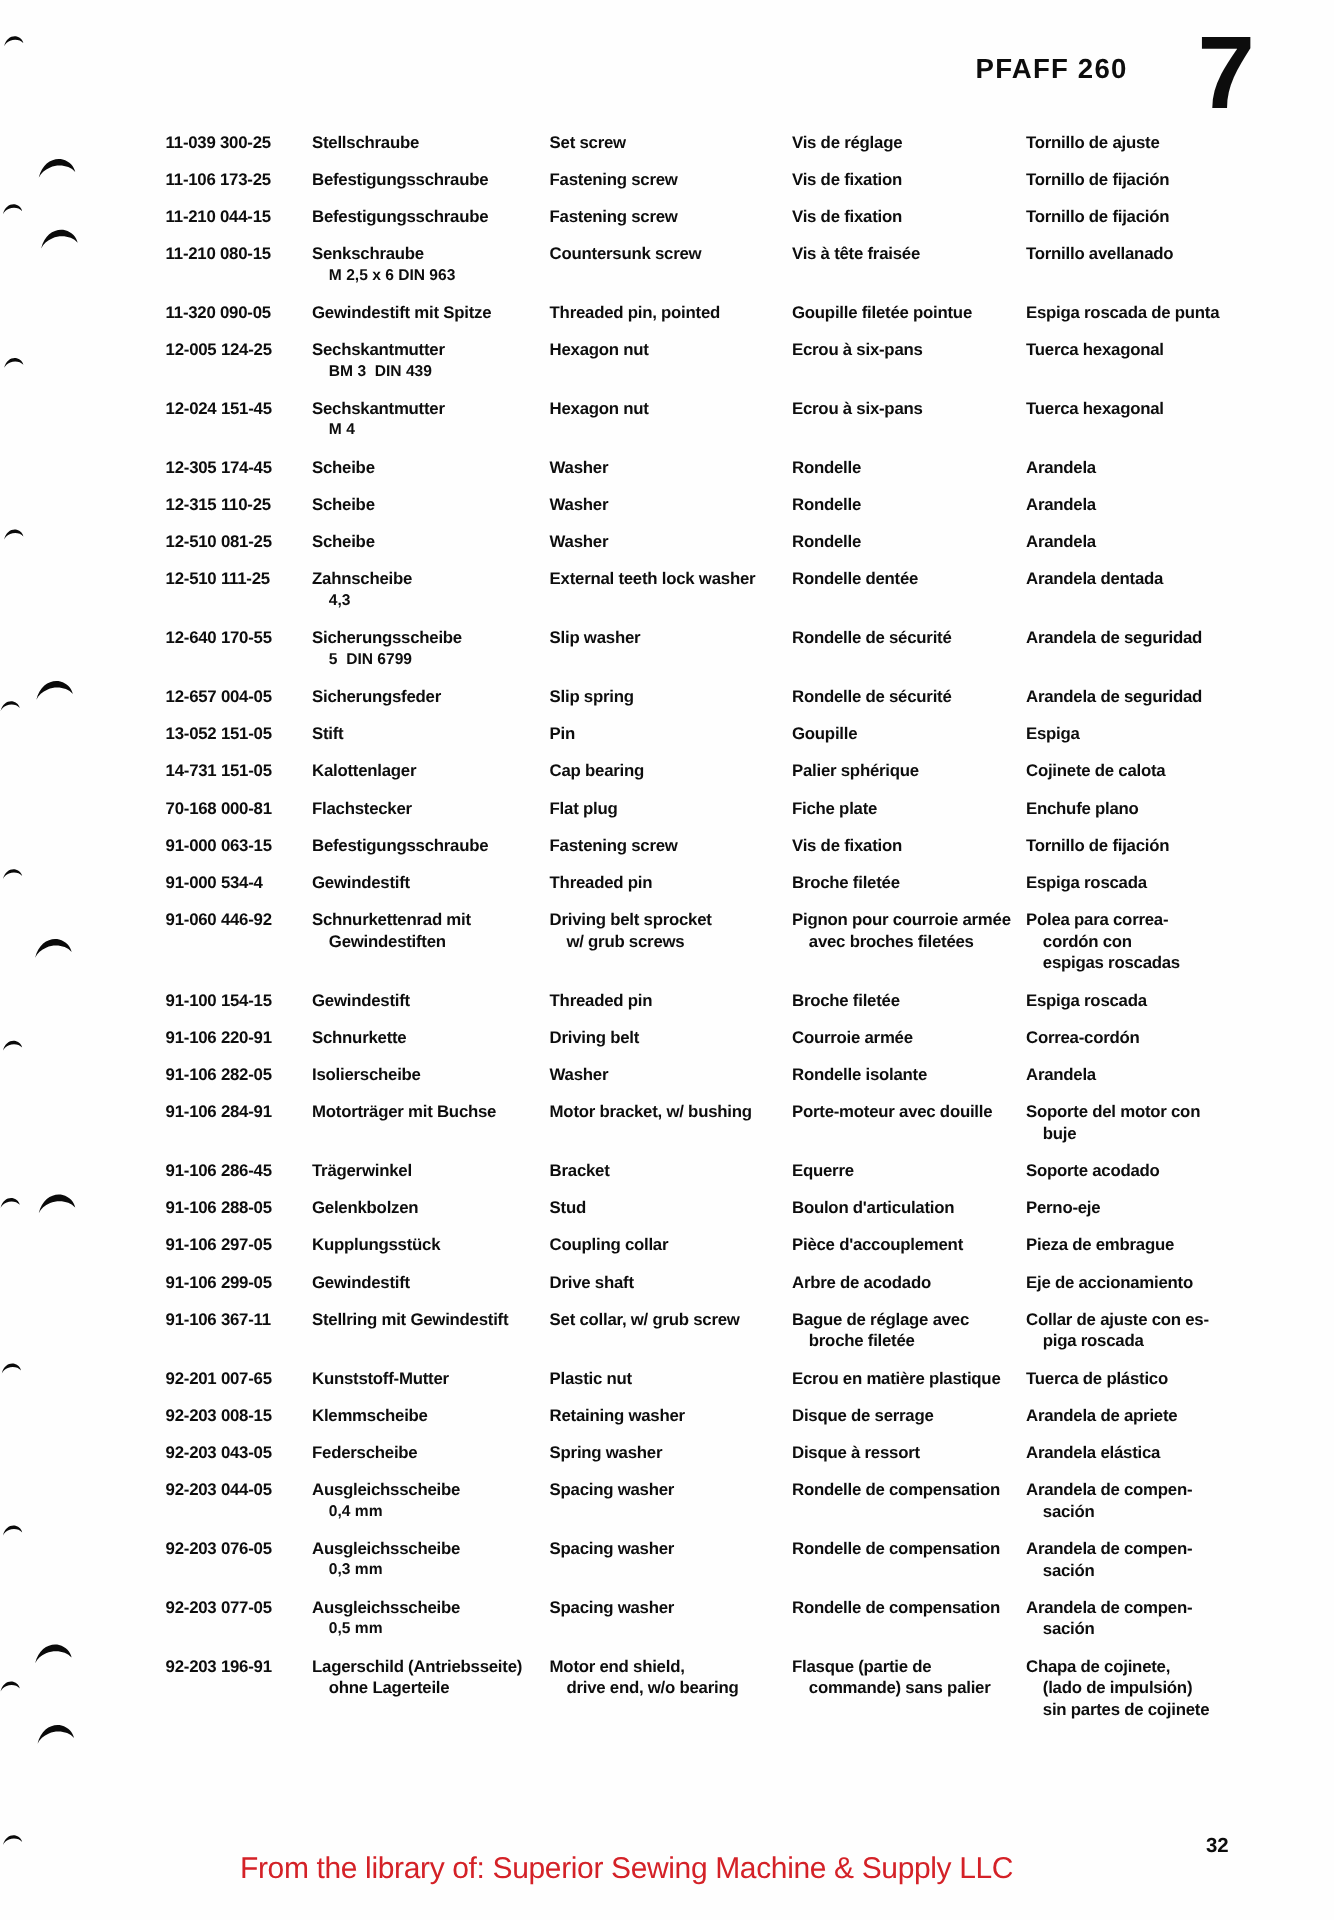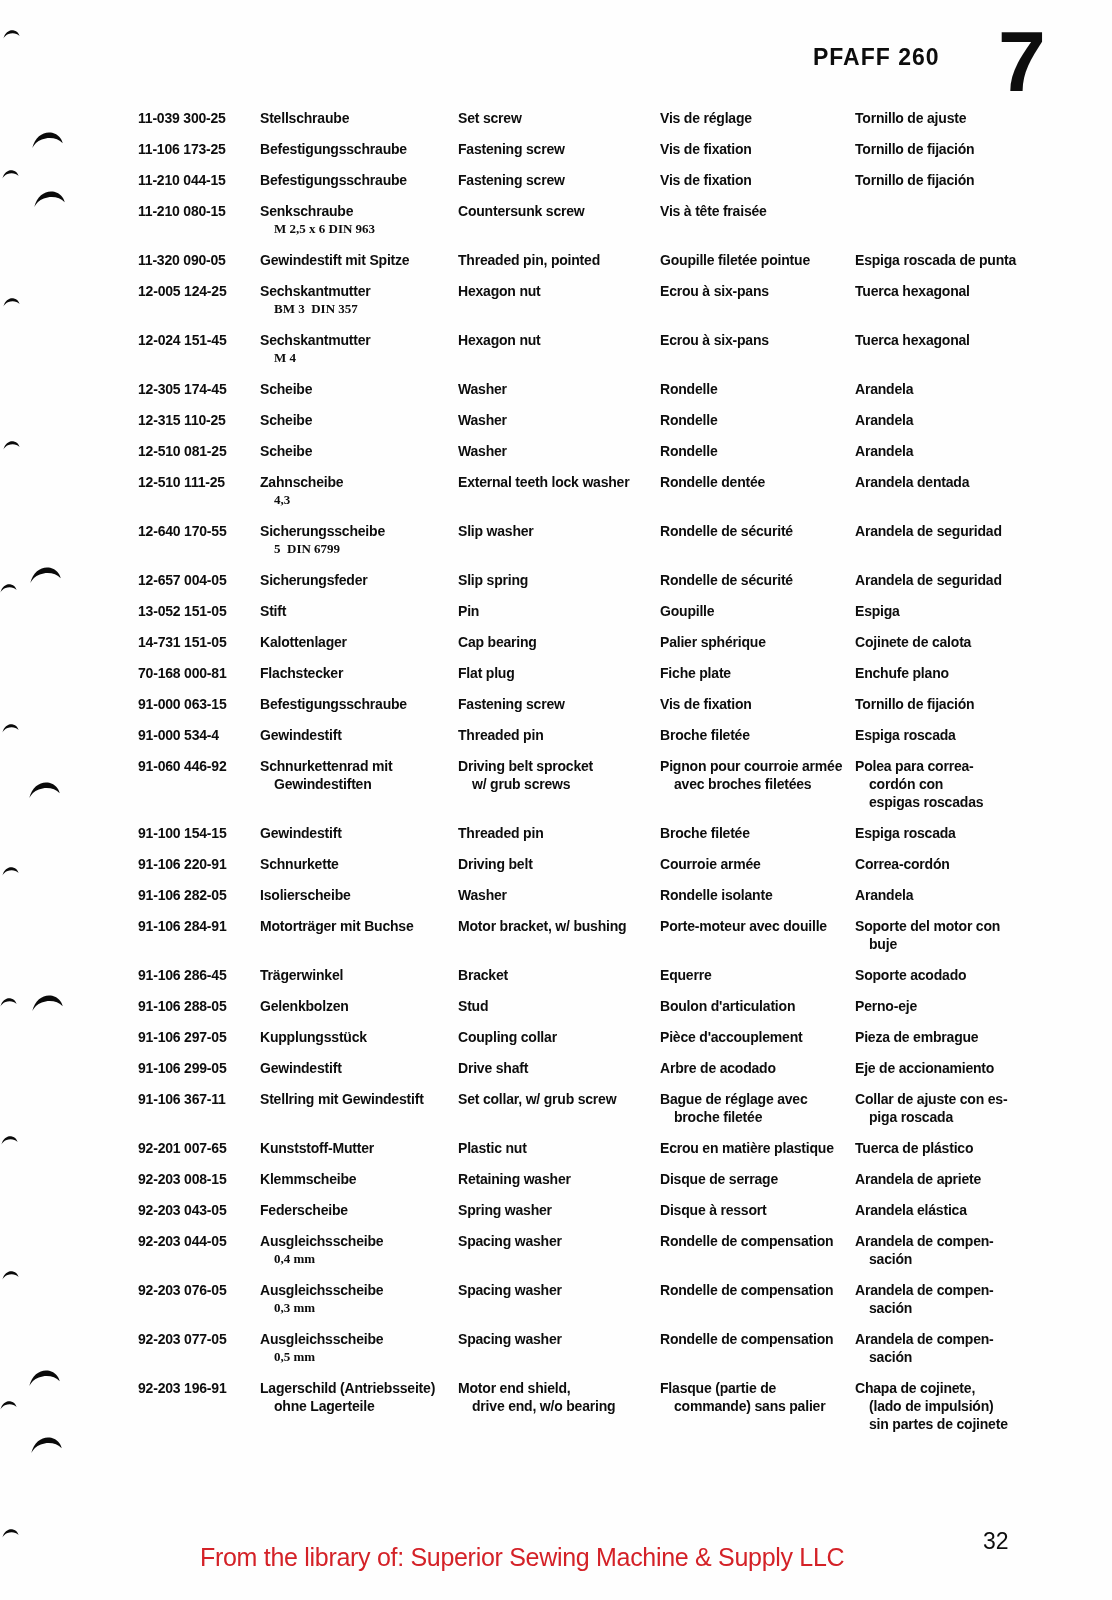--- a/index.html
+++ b/index.html
@@ -35,32 +35,31 @@
     font-size:14px; line-height:18px; font-weight:bold;
     letter-spacing:-0.2px;
     white-space:pre;
     padding-left:14px; text-indent:-14px;
     overflow:visible;
   }
   .t-cell.part { padding-left:0; text-indent:0; }
   .spec {
     text-indent:0; font-size:13px; line-height:18px;
     letter-spacing:0;
-    font-family:Liberation Serif, serif;
   }
 
   
   .library-stamp {
     position:absolute; left:200px; top:1543px;
     font-size:25px; letter-spacing:-0.3px;
     white-space:nowrap;
   }
   .page-number {
-    position:absolute; left:983px; top:1528px;
-    font-size:23px; font-weight:normal;
+    position:absolute; left:1005px; top:1528px;
+    font-size:17px; font-weight:bold;
   }
 
   
   .mark { position:absolute; pointer-events:none; }
   .mark svg { display:block; }
 </style>
 </head>
 <body>
 
 <div class="page">
@@ -89,31 +88,32 @@
       <div class="t-cell de">Befestigungsschraube</div>
       <div class="t-cell en">Fastening screw</div>
       <div class="t-cell fr">Vis de fixation</div>
       <div class="t-cell es">Tornillo de fijación</div>
     </div>
       <div class="t-row">
       <div class="t-cell part">11-210 080-15</div>
       <div class="t-cell de">Senkschraube<div class="spec">M 2,5 x 6 DIN 963</div></div>
       <div class="t-cell en">Countersunk screw</div>
       <div class="t-cell fr">Vis à tête fraisée</div>
+      <div class="t-cell es">Tornillo avellanado</div>
     </div>
       <div class="t-row">
       <div class="t-cell part">11-320 090-05</div>
       <div class="t-cell de">Gewindestift mit Spitze</div>
       <div class="t-cell en">Threaded pin, pointed</div>
       <div class="t-cell fr">Goupille filetée pointue</div>
       <div class="t-cell es">Espiga roscada de punta</div>
     </div>
       <div class="t-row">
       <div class="t-cell part">12-005 124-25</div>
-      <div class="t-cell de">Sechskantmutter<div class="spec">BM 3  DIN 357</div></div>
+      <div class="t-cell de">Sechskantmutter<div class="spec">BM 3  DIN 439</div></div>
       <div class="t-cell en">Hexagon nut</div>
       <div class="t-cell fr">Ecrou à six-pans</div>
       <div class="t-cell es">Tuerca hexagonal</div>
     </div>
       <div class="t-row">
       <div class="t-cell part">12-024 151-45</div>
       <div class="t-cell de">Sechskantmutter<div class="spec">M 4</div></div>
       <div class="t-cell en">Hexagon nut</div>
       <div class="t-cell fr">Ecrou à six-pans</div>
       <div class="t-cell es">Tuerca hexagonal</div>

